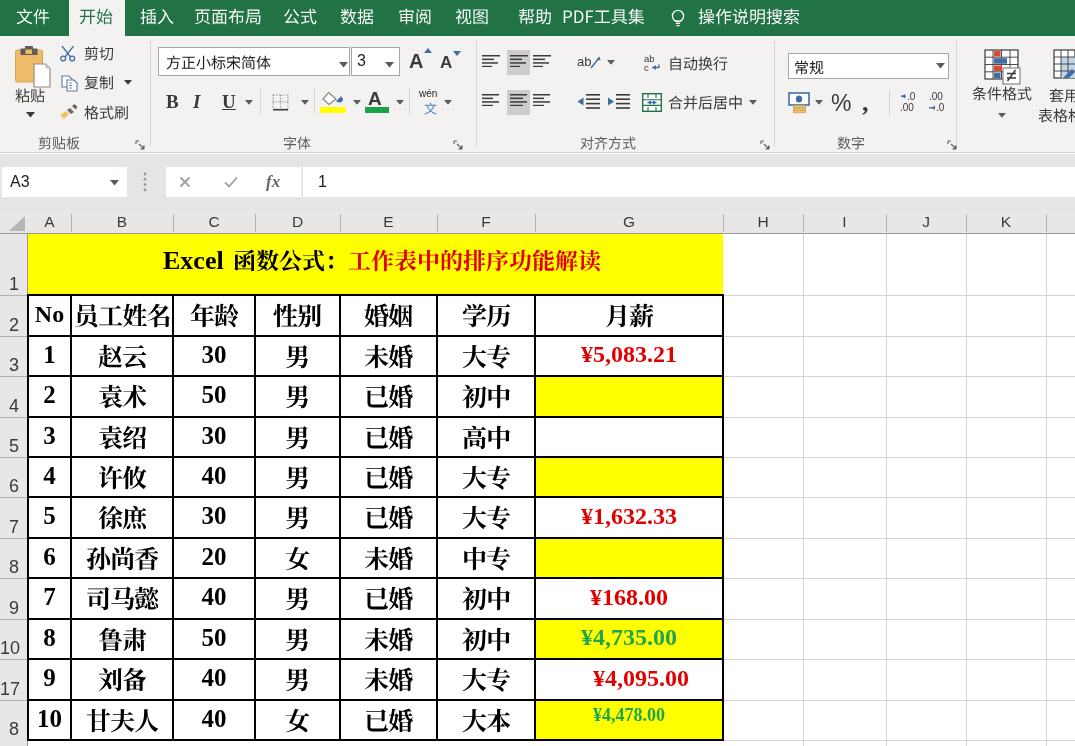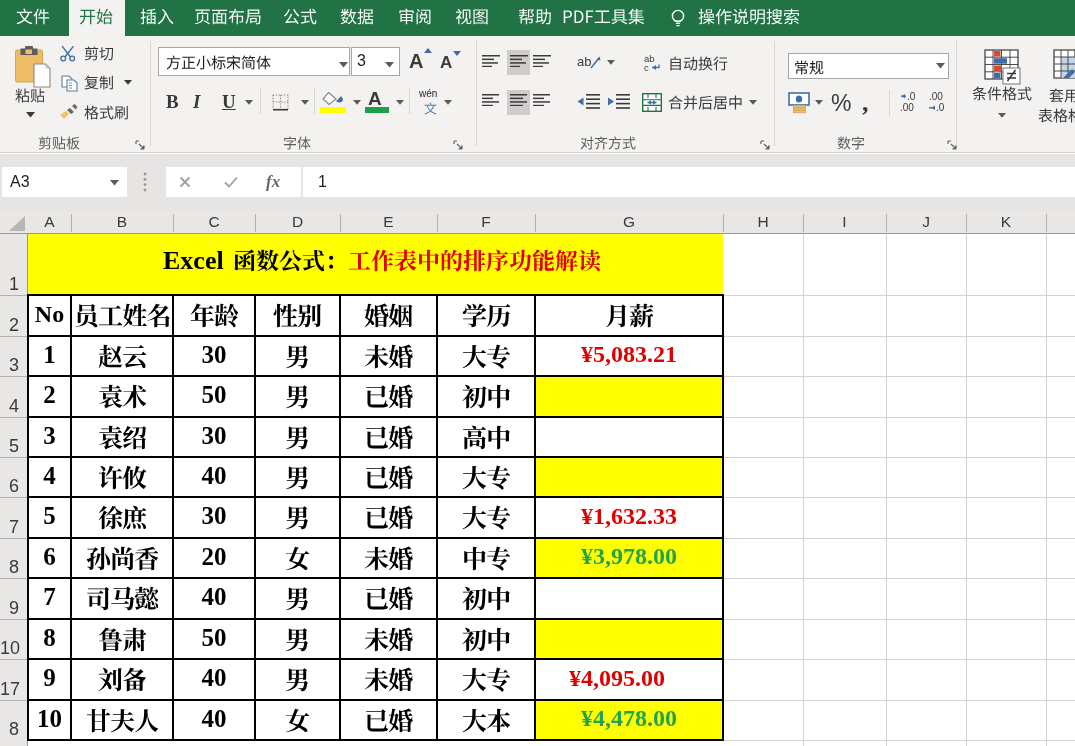--- a/index.html
+++ b/index.html
@@ -752,21 +752,20 @@
         <use href="#g2q" x="0"></use>
         <use href="#g2h" x="968"></use>
       </svg>
     </div>
 <div style="position:absolute;left:461.8px;top:545.5px;width:48.4px;height:25px">
       <svg style="position:absolute;left:0;top:0;" width="48.4" height="25" viewBox="0 -880 1936 1000" fill="#000">
         <use href="#g22" x="0"></use>
         <use href="#g2s" x="968"></use>
       </svg>
     </div>
-<div class="abs lsb" style="left:569.0px;top:543.1px;width:120px;text-align:center;font-size:24px;color:#21a44f">¥3,978.00</div>
 <div class="abs lsb" style="left:-10.5px;top:583.0px;width:120px;text-align:center;font-size:25px;color:#000">7</div>
 <div style="position:absolute;left:85.7px;top:586.0px;width:72.6px;height:25px">
       <svg style="position:absolute;left:0;top:0;" width="72.6" height="25" viewBox="0 -880 2904 1000" fill="#000">
         <use href="#g37" x="0"></use>
         <use href="#g38" x="968"></use>
         <use href="#g39" x="1936"></use>
       </svg>
     </div>
 <div class="abs lsb" style="left:154.0px;top:583.0px;width:120px;text-align:center;font-size:25px;color:#000">40</div>
 <div style="position:absolute;left:285.4px;top:586.0px;width:24.2px;height:25px">
@@ -779,20 +778,21 @@
         <use href="#g2v" x="0"></use>
         <use href="#g2h" x="968"></use>
       </svg>
     </div>
 <div style="position:absolute;left:461.8px;top:586.0px;width:48.4px;height:25px">
       <svg style="position:absolute;left:0;top:0;" width="48.4" height="25" viewBox="0 -880 1936 1000" fill="#000">
         <use href="#g2w" x="0"></use>
         <use href="#g22" x="968"></use>
       </svg>
     </div>
+<div class="abs lsb" style="left:569.0px;top:583.6px;width:120px;text-align:center;font-size:24px;color:#e00000">¥168.00</div>
 <div class="abs lsb" style="left:-10.5px;top:623.5px;width:120px;text-align:center;font-size:25px;color:#000">8</div>
 <div style="position:absolute;left:97.8px;top:626.5px;width:48.4px;height:25px">
       <svg style="position:absolute;left:0;top:0;" width="48.4" height="25" viewBox="0 -880 1936 1000" fill="#000">
         <use href="#g3a" x="0"></use>
         <use href="#g3b" x="968"></use>
       </svg>
     </div>
 <div class="abs lsb" style="left:154.0px;top:623.5px;width:120px;text-align:center;font-size:25px;color:#000">50</div>
 <div style="position:absolute;left:285.4px;top:626.5px;width:24.2px;height:25px">
       <svg style="position:absolute;left:0;top:0;" width="24.2" height="25" viewBox="0 -880 968 1000" fill="#000">
@@ -804,20 +804,21 @@
         <use href="#g2q" x="0"></use>
         <use href="#g2h" x="968"></use>
       </svg>
     </div>
 <div style="position:absolute;left:461.8px;top:626.5px;width:48.4px;height:25px">
       <svg style="position:absolute;left:0;top:0;" width="48.4" height="25" viewBox="0 -880 1936 1000" fill="#000">
         <use href="#g2w" x="0"></use>
         <use href="#g22" x="968"></use>
       </svg>
     </div>
+<div class="abs lsb" style="left:569.0px;top:624.1px;width:120px;text-align:center;font-size:24px;color:#21a44f">¥4,735.00</div>
 <div class="abs lsb" style="left:-10.5px;top:664.0px;width:120px;text-align:center;font-size:25px;color:#000">9</div>
 <div style="position:absolute;left:97.8px;top:667.0px;width:48.4px;height:25px">
       <svg style="position:absolute;left:0;top:0;" width="48.4" height="25" viewBox="0 -880 1936 1000" fill="#000">
         <use href="#g3c" x="0"></use>
         <use href="#g3d" x="968"></use>
       </svg>
     </div>
 <div class="abs lsb" style="left:154.0px;top:664.0px;width:120px;text-align:center;font-size:25px;color:#000">40</div>
 <div style="position:absolute;left:285.4px;top:667.0px;width:24.2px;height:25px">
       <svg style="position:absolute;left:0;top:0;" width="24.2" height="25" viewBox="0 -880 968 1000" fill="#000">
@@ -829,21 +830,21 @@
         <use href="#g2q" x="0"></use>
         <use href="#g2h" x="968"></use>
       </svg>
     </div>
 <div style="position:absolute;left:461.8px;top:667.0px;width:48.4px;height:25px">
       <svg style="position:absolute;left:0;top:0;" width="48.4" height="25" viewBox="0 -880 1936 1000" fill="#000">
         <use href="#g2r" x="0"></use>
         <use href="#g2s" x="968"></use>
       </svg>
     </div>
-<div class="abs lsb" style="left:569.0px;top:664.6px;width:120px;text-align:left;font-size:24px;color:#e00000">¥4,095.00</div>
+<div class="abs lsb" style="left:569.0px;top:664.6px;width:120px;text-align:right;font-size:24px;color:#e00000">¥4,095.00</div>
 <div class="abs lsb" style="left:-10.5px;top:704.5px;width:120px;text-align:center;font-size:25px;color:#000">10</div>
 <div style="position:absolute;left:85.7px;top:707.5px;width:72.6px;height:25px">
       <svg style="position:absolute;left:0;top:0;" width="72.6" height="25" viewBox="0 -880 2904 1000" fill="#000">
         <use href="#g3e" x="0"></use>
         <use href="#g3f" x="968"></use>
         <use href="#g3g" x="1936"></use>
       </svg>
     </div>
 <div class="abs lsb" style="left:154.0px;top:704.5px;width:120px;text-align:center;font-size:25px;color:#000">40</div>
 <div style="position:absolute;left:285.4px;top:707.5px;width:24.2px;height:25px">
@@ -856,21 +857,21 @@
         <use href="#g2v" x="0"></use>
         <use href="#g2h" x="968"></use>
       </svg>
     </div>
 <div style="position:absolute;left:461.8px;top:707.5px;width:48.4px;height:25px">
       <svg style="position:absolute;left:0;top:0;" width="48.4" height="25" viewBox="0 -880 1936 1000" fill="#000">
         <use href="#g2r" x="0"></use>
         <use href="#g3h" x="968"></use>
       </svg>
     </div>
-<div class="abs lsb" style="left:569.0px;top:705.1px;width:120px;text-align:center;font-size:24px;color:#21a44f">¥4,478.00</div>
+<div class="abs lsb" style="left:569.0px;top:705.1px;width:120px;text-align:center;font-size:18px;color:#21a44f">¥4,478.00</div>
 <svg width="0" height="0" style="position:absolute">
       <defs>
         <path id="g0" d="M725 -630 802 -607Q739 -426 640 -294Q541 -162 403 -72Q265 19 83 78Q79 69 71 55Q63 42 53 29Q44 15 36 7Q215 -45 348 -128Q482 -212 575 -335Q668 -459 725 -630ZM270 -626Q327 -471 424 -345Q521 -219 657 -129Q793 -40 967 4Q959 12 949 24Q939 37 930 50Q922 62 915 73Q736 24 599 -71Q462 -165 363 -300Q265 -435 201 -603ZM50 -664H954V-590H50ZM423 -823 501 -847Q524 -811 547 -768Q569 -724 580 -693L497 -666Q488 -697 467 -742Q446 -786 423 -823Z"></path>
         <path id="g1" d="M604 -828H679V80H604ZM432 -790 504 -775Q490 -706 471 -638Q451 -571 427 -513Q402 -455 373 -409Q366 -415 354 -422Q343 -429 330 -436Q318 -443 309 -447Q338 -488 362 -544Q385 -599 403 -662Q421 -725 432 -790ZM441 -635H909V-562H423ZM317 -341H953V-267H317ZM268 -836 339 -815Q307 -730 266 -648Q224 -565 176 -493Q127 -420 75 -363Q71 -372 64 -386Q56 -400 47 -414Q39 -429 32 -437Q79 -486 123 -550Q166 -614 204 -688Q241 -761 268 -836ZM167 -579 238 -650 239 -649V78H167Z"></path>
         <path id="g2" d="M89 -775H918V-703H89ZM52 -418H949V-346H52ZM649 -737H726V81H649ZM293 -738H369V-461Q369 -388 361 -314Q353 -240 327 -170Q302 -99 251 -35Q200 30 114 84Q107 74 97 64Q87 54 75 44Q64 34 54 28Q135 -22 183 -80Q231 -138 254 -201Q278 -264 285 -330Q293 -396 293 -461Z"></path>
         <path id="g3" d="M508 -31H869V36H508ZM462 -327H905V78H833V-259H531V80H462ZM740 -666 800 -695Q834 -651 867 -601Q900 -551 927 -502Q954 -453 969 -414L905 -381Q891 -420 864 -470Q838 -520 806 -571Q773 -623 740 -666ZM429 -407Q428 -415 423 -428Q419 -442 414 -456Q408 -470 404 -480Q418 -483 434 -500Q450 -517 468 -544Q478 -557 497 -587Q516 -617 539 -658Q562 -699 585 -746Q609 -793 627 -841L705 -819Q674 -750 637 -684Q600 -617 561 -558Q522 -498 483 -450V-448Q483 -448 475 -444Q467 -440 456 -434Q446 -428 437 -421Q429 -414 429 -407ZM429 -407 428 -468 474 -494 898 -521Q900 -505 905 -486Q909 -467 913 -455Q791 -445 708 -439Q626 -433 574 -428Q523 -424 495 -420Q466 -417 452 -414Q438 -410 429 -407ZM65 -292Q81 -342 98 -409Q115 -476 131 -550Q146 -624 158 -698Q171 -771 178 -836L248 -831Q240 -764 226 -688Q212 -613 196 -537Q181 -461 163 -392Q146 -324 129 -269ZM43 -635H340V-565H43ZM320 -635H333L345 -637L389 -630Q376 -436 339 -298Q301 -160 238 -68Q175 23 86 78Q78 65 65 47Q52 29 40 19Q121 -25 179 -110Q238 -195 274 -322Q309 -449 320 -620ZM65 -292 106 -345Q149 -317 193 -284Q237 -251 278 -215Q319 -180 354 -146Q388 -112 410 -82L364 -21Q342 -51 308 -86Q275 -122 234 -158Q194 -195 150 -229Q107 -263 65 -292Z"></path>
         <path id="g4" d="M860 -833 899 -773Q853 -759 796 -748Q738 -737 674 -729Q610 -721 545 -716Q480 -711 421 -709Q419 -721 413 -739Q407 -757 401 -769Q461 -773 524 -779Q588 -784 649 -792Q711 -800 765 -810Q819 -820 860 -833ZM547 -467 584 -405Q546 -390 500 -376Q454 -363 414 -354Q412 -365 406 -381Q400 -396 395 -409Q433 -421 476 -436Q518 -451 547 -467ZM367 -604H950V-536H367ZM624 -765H693V-4H624ZM395 -409 461 -387V79H395ZM731 -433H916V81H847V-368H731ZM429 -242H581V-178H429ZM732 -243H885V-179H732ZM423 -38H867V30H423ZM37 -308Q93 -322 172 -345Q251 -367 334 -391L342 -323Q267 -300 191 -277Q116 -254 55 -235ZM54 -638H329V-568H54ZM160 -840H233V-8Q233 21 226 37Q220 53 203 62Q186 71 160 74Q134 76 94 76Q92 62 86 42Q80 21 72 7Q98 8 118 8Q139 7 146 7Q160 7 160 -8Z"></path>
         <path id="g5" d="M295 -755 341 -819Q410 -770 460 -713Q509 -656 546 -595Q584 -533 616 -469Q647 -406 680 -343Q712 -280 751 -221Q789 -162 841 -110Q892 -57 964 -15Q958 -4 950 11Q942 27 936 42Q929 58 927 70Q853 29 799 -25Q745 -79 704 -142Q663 -204 629 -270Q594 -337 562 -404Q529 -471 492 -535Q455 -598 407 -654Q360 -711 295 -755ZM459 -607 543 -591Q507 -434 449 -308Q392 -183 308 -88Q224 7 110 73Q103 65 91 54Q78 43 65 31Q51 20 41 13Q213 -76 312 -232Q412 -387 459 -607Z"></path>
         <path id="g6" d="M74 -785H935V-715H74ZM459 -749 544 -736Q525 -691 503 -644Q481 -597 461 -564L395 -577Q407 -601 419 -632Q431 -662 442 -693Q453 -724 459 -749ZM464 -462H541V-280Q541 -239 532 -198Q522 -157 496 -118Q470 -80 421 -44Q372 -8 292 23Q213 54 96 80Q92 72 84 61Q76 50 68 38Q59 26 50 19Q162 -3 236 -30Q311 -57 356 -88Q402 -119 425 -151Q449 -183 456 -216Q464 -249 464 -281ZM545 -110 589 -161Q632 -142 679 -119Q727 -96 774 -71Q821 -46 862 -21Q903 3 932 23L885 83Q858 62 818 37Q778 12 731 -14Q684 -40 636 -65Q589 -90 545 -110ZM171 -595H839V-130H760V-525H248V-128H171Z"></path>
         <path id="g7" d="M355 -395H630V-334H355ZM355 -221H632V-160H355ZM150 -43H856V27H150ZM104 -576H896V80H820V-506H176V80H104ZM320 -533H389V-10H320ZM601 -533H670V-13H601ZM450 -741 538 -720Q522 -670 506 -617Q490 -564 475 -526L407 -546Q415 -573 424 -607Q432 -641 440 -676Q447 -712 450 -741ZM58 -774H945V-702H58Z"></path>

